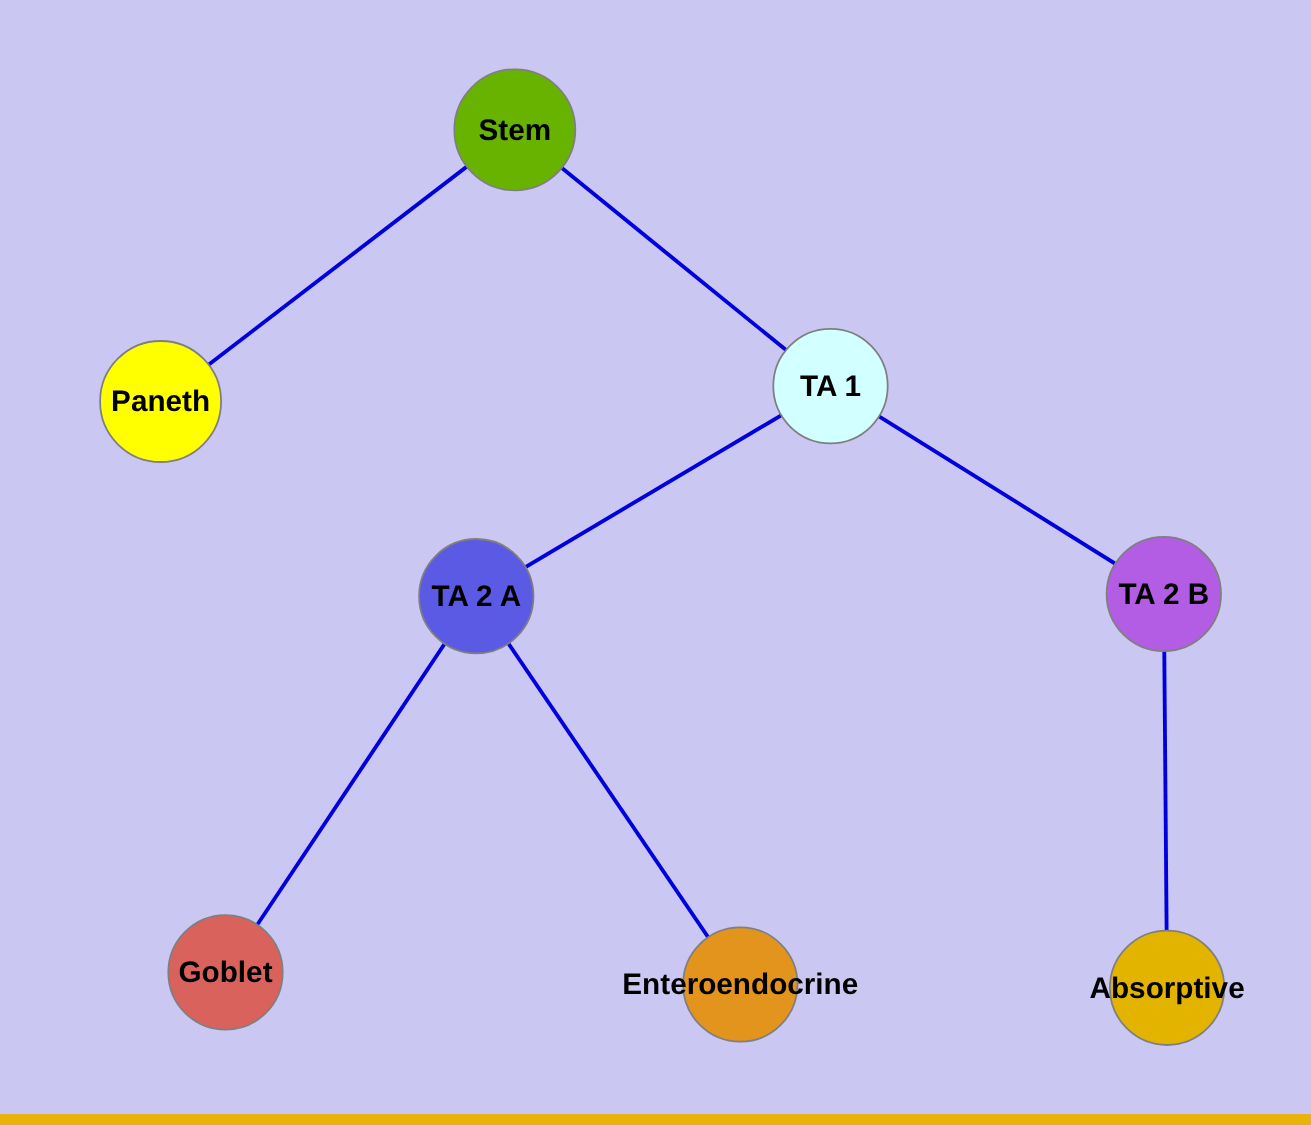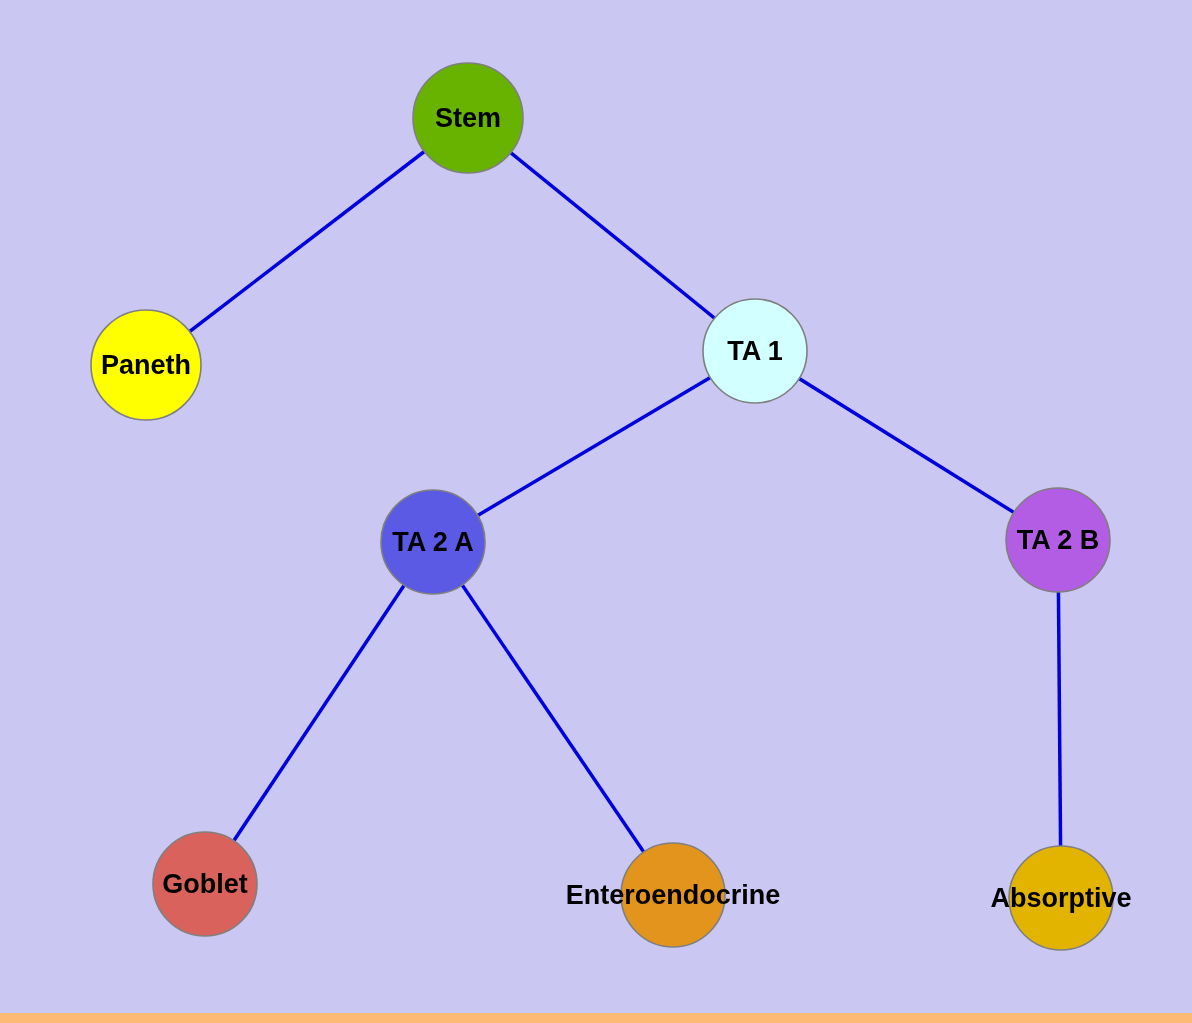--- a/index.html
+++ b/index.html
@@ -5,21 +5,21 @@
   html, body {
     margin: 0;
     padding: 0;
     background: #ffffff;
     font-family: "Liberation Sans", sans-serif;
   }
   #stage {
     position: relative;
     width: 1192px;
     height: 1023px;
-    background: #fdba74;
+    background: #eab308;
     overflow: hidden;
   }
   #graph-svg {
     display: block;
     width: 1192px;
     height: 1013px;
   }
   .node-label {
     font-family: "Liberation Sans", "DejaVu Sans", sans-serif;
     font-weight: bold;

